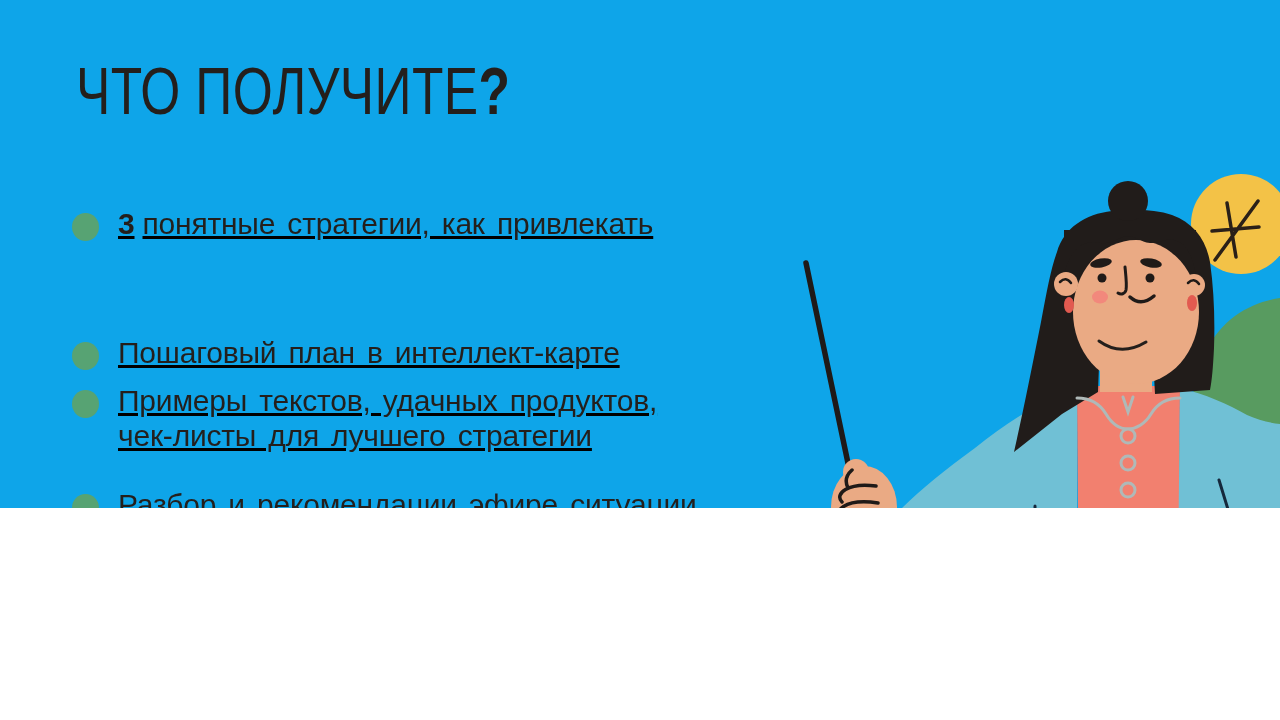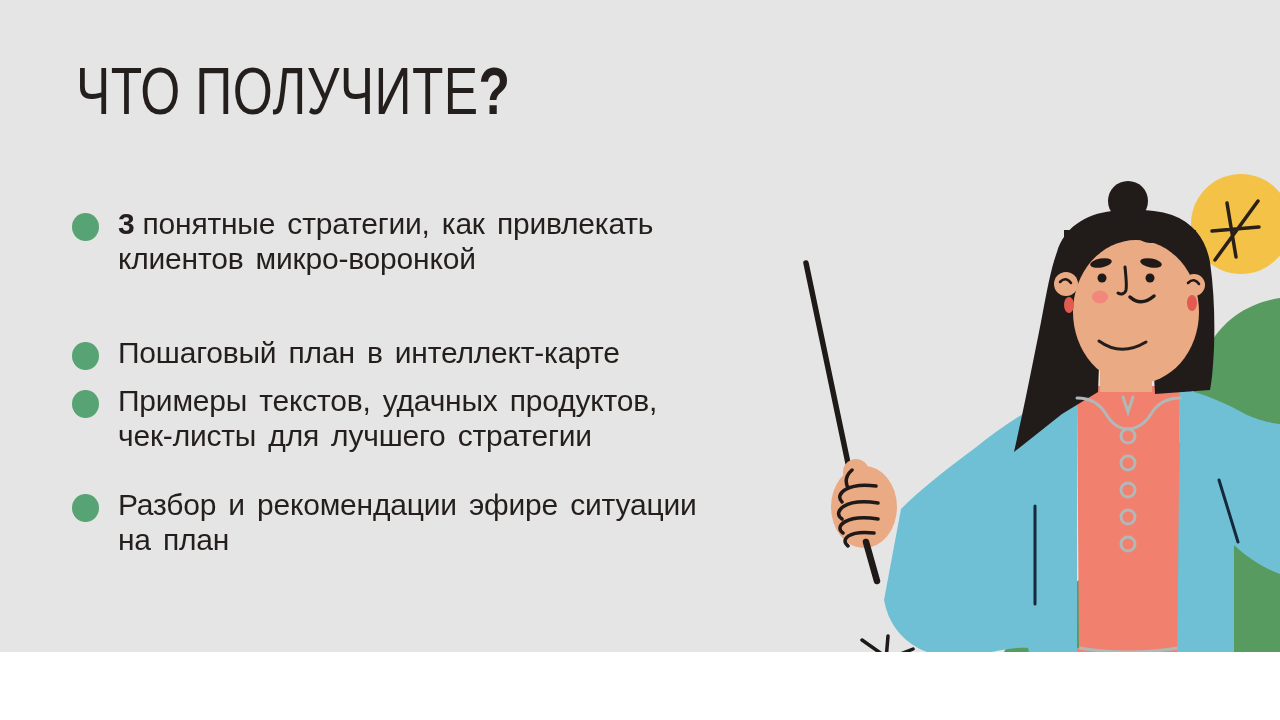--- a/index.html
+++ b/index.html
@@ -1,31 +1,31 @@
 <!DOCTYPE html>
 <html><head>
 <meta charset="utf-8">
 <style>
   html,body{margin:0;padding:0;}
   .slide{
     position:relative;
-    width:1280px;height:652px;
-    background:#e5e5e5;
+    width:1280px;height:508px;
+    background:#0ea5e9;
     overflow:hidden;
     font-family:"Liberation Sans", sans-serif;
   }
   .title{
     position:absolute;left:76px;top:58px;margin:0;
     font-size:66px;line-height:1.0;font-weight:400;
     color:#241F1C;letter-spacing:.5px;
     transform:scaleX(.78);transform-origin:left top;
     white-space:nowrap;
   }
   .title .qmark{font-weight:700;}
-  .bullet-row{position:absolute;left:72px;display:flex;align-items:flex-start;}
+  .bullet-row{position:absolute;left:72px;display:flex;align-items:flex-start;text-decoration:underline;}
   .bullet-dot{
     width:27px;height:28px;border-radius:50%;
     background:#57A373;flex:0 0 auto;margin-top:7px;
   }
   .bullet-text{
     margin-left:19px;
     font-size:30px;line-height:35px;color:#241F1C;
     letter-spacing:-0.2px;word-spacing:4px;white-space:nowrap;
   }
   .bullet-prefix{font-weight:700;margin-right:8px;}
@@ -36,21 +36,20 @@
 <body>
 
 <div class="slide">
 
   <h1 class="title"><span>ЧТО ПОЛУЧИТЕ</span><span class="qmark">?</span></h1>
 
   <div class="bullet-row b1">
     <div class="bullet-dot"></div>
     <div class="bullet-text">
       <div><span class="bullet-prefix">3</span><span>понятные стратегии, как привлекать</span></div>
-      <div>клиентов микро-воронкой</div>
     </div>
   </div>
 
   <div class="bullet-row b2">
     <div class="bullet-dot"></div>
     <div class="bullet-text">
       <div>Пошаговый план в интеллект-карте</div>
     </div>
   </div>
 

